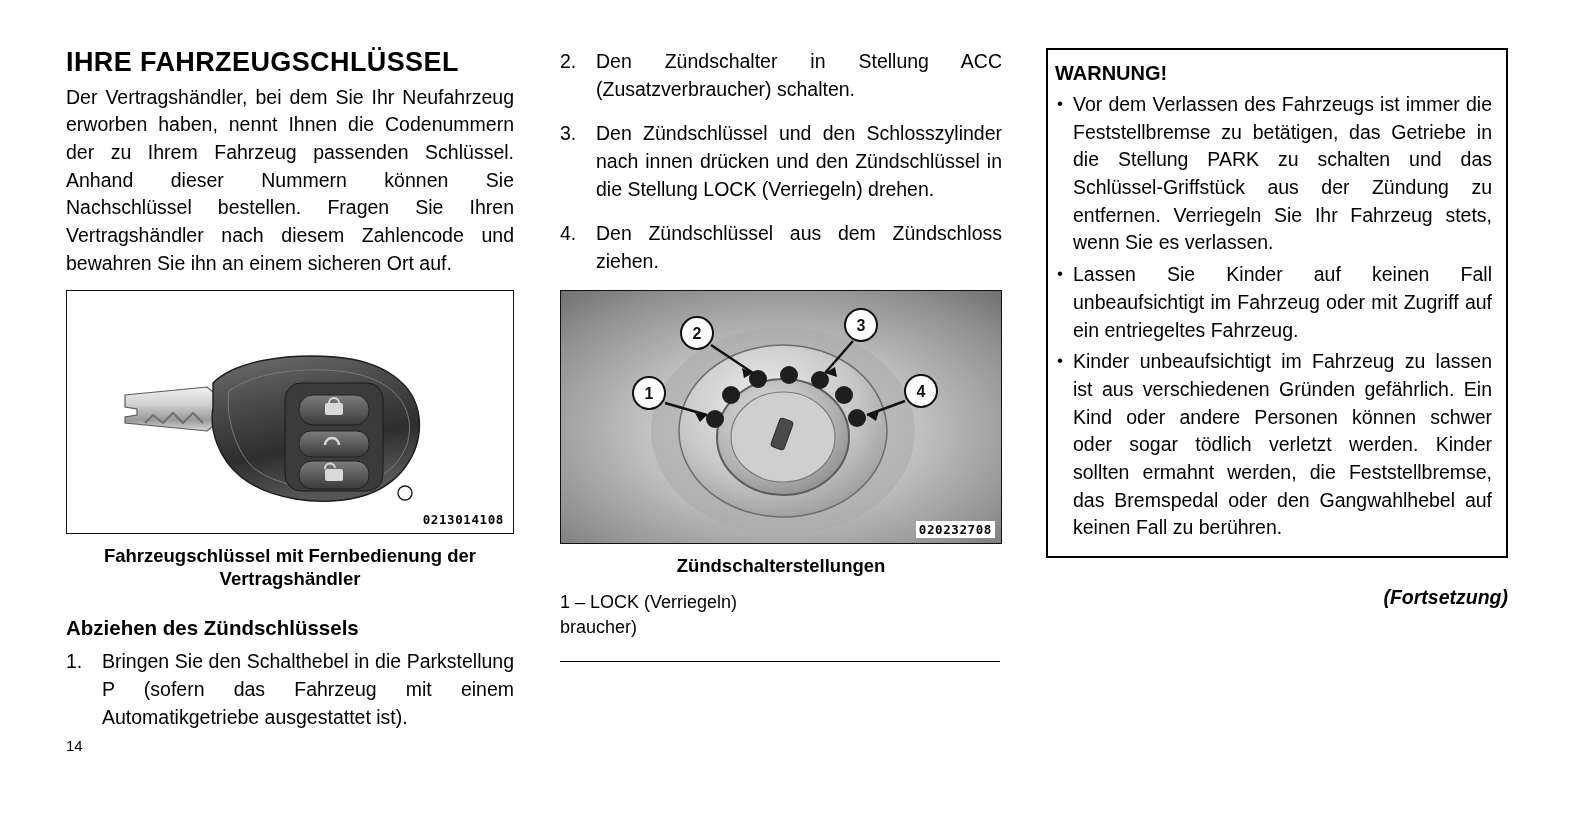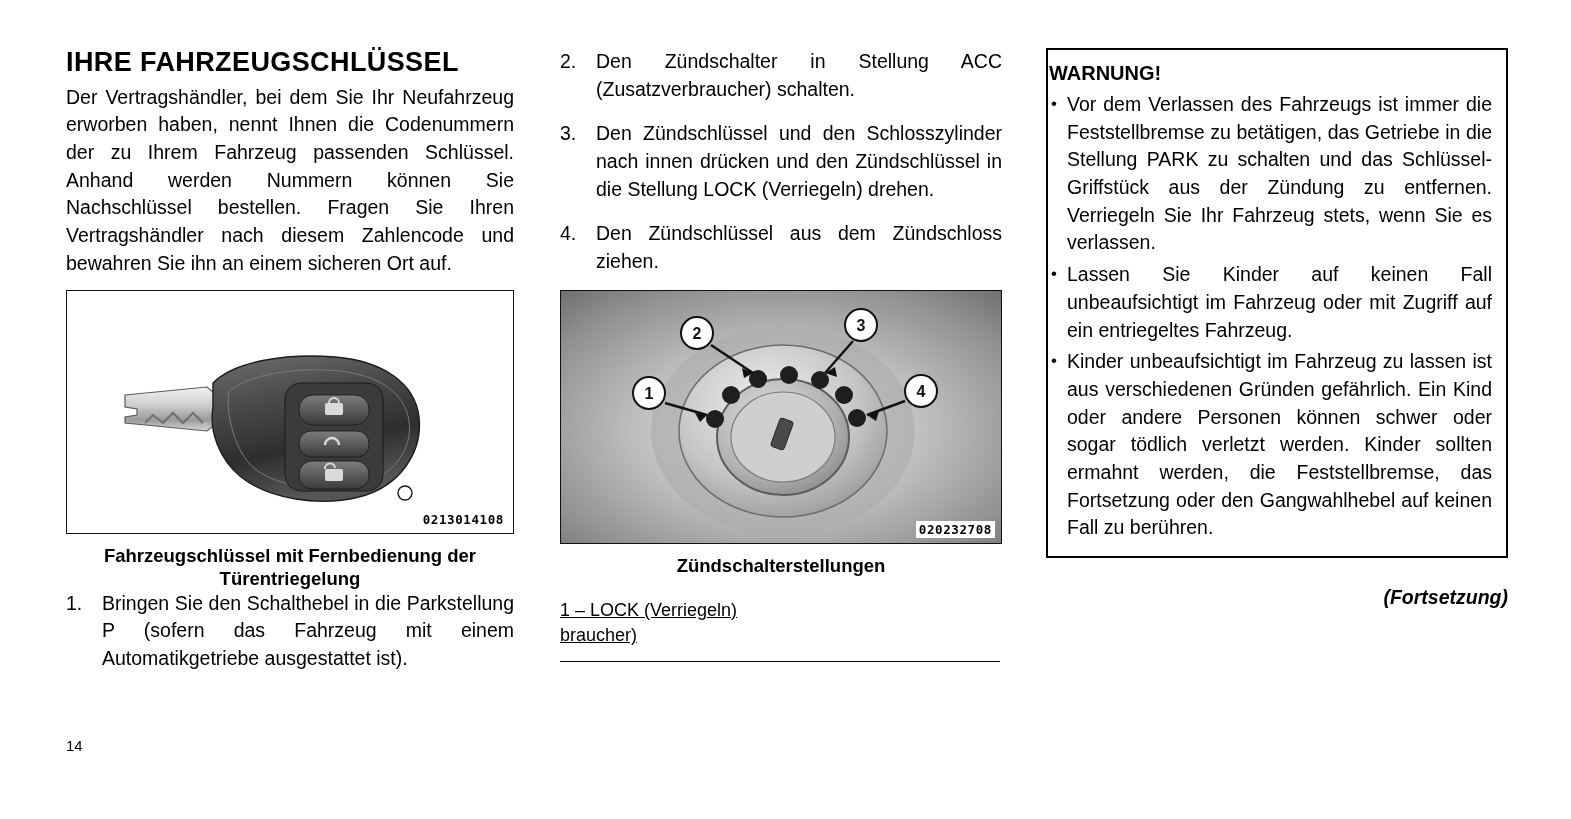--- a/index.html
+++ b/index.html
@@ -116,36 +116,35 @@
   
   .legend {
     margin-top: 14px;
     font-size: 18px;
     line-height: 1.3;
     position: relative;
     height: 62px;
   }
   .legend .lc {
     position: absolute;
-    top: 8px;
-    text-decoration: underline;
+    top: 0;
   }
   .legend .lc1 { left: 0; width: 230px; }
   .legend .lc2 { left: 230px; width: 212px; }
   .legend .lrow { margin-bottom: 2px; }
   .legend-rule {
     margin-top: 8px;
     border-top: 1px solid #000;
     width: 440px;
   }
 
   
   .warnbox {
     border: 2px solid #000;
-    padding: 12px 14px 14px 1px;
+    padding: 12px 14px 14px 7px;
     box-sizing: border-box;
     width: 462px;
   }
   .warn-title {
     font-size: 20px;
     font-weight: bold;
     margin-bottom: 6px;
   }
   ul.warn-list {
     list-style: none;
@@ -189,21 +188,21 @@
 </style>
 </head>
 <body>
 
 <div class="page">
 
   <div class="col col-left">
 
     <h1 class="title">IHRE FAHRZEUGSCHLÜSSEL</h1>
 
-    <p class="body">Der Vertragshändler, bei dem Sie Ihr Neufahrzeug erworben haben, nennt Ihnen die Codenummern der zu Ihrem Fahrzeug passenden Schlüssel. Anhand werden Nummern können Sie Nachschlüssel bestellen. Fragen Sie Ihren Vertragshändler nach diesem Zahlencode und bewahren Sie ihn an einem sicheren Ort auf.</p>
+    <p class="body">Der Vertragshändler, bei dem Sie Ihr Neufahrzeug erworben haben, nennt Ihnen die Codenummern der zu Ihrem Fahrzeug passenden Schlüssel. Anhand dieser Nummern können Sie Nachschlüssel bestellen. Fragen Sie Ihren Vertragshändler nach diesem Zahlencode und bewahren Sie ihn an einem sicheren Ort auf.</p>
 
     <div class="figure fig-key">
       <svg width="446" height="242" viewBox="0 0 446 242">
         <defs>
           <linearGradient id="fobGrad" x1="0" y1="0" x2="0.3" y2="1">
             <stop offset="0%" stop-color="#6f6f6f"></stop>
             <stop offset="35%" stop-color="#4a4a4a"></stop>
             <stop offset="70%" stop-color="#2e2e2e"></stop>
             <stop offset="100%" stop-color="#555555"></stop>
           </linearGradient>
@@ -242,22 +241,23 @@
         <path d="M258 154 a7 7 0 1 1 14 0" fill="none" stroke="#d9d9d9" stroke-width="2.4"></path>
 
         <rect x="232" y="170" width="70" height="28" rx="13" fill="url(#btnGrad)" stroke="#202020"></rect>
         <rect x="258" y="178" width="18" height="12" rx="2" fill="#d9d9d9"></rect>
         <path d="M258 178 a5 5 0 0 1 10 -1" fill="none" stroke="#d9d9d9" stroke-width="2"></path>
 
         <circle cx="338" cy="202" r="7" fill="#ffffff" stroke="#1a1a1a" stroke-width="1.4"></circle>
       </svg>
       <div class="fig-id">0213014108</div>
     </div>
-    <div class="fig-caption">Fahrzeugschlüssel mit Fernbedienung der Türentriegelung</div>
-
+    <div class="fig-caption">Fahrzeugschlüssel mit Fernbedienung der Vertragshändler</div>
+
+    <h2 class="subhead">Abziehen des Zündschlüssels</h2>
 
     <ol class="steps">
       <li>
         <span class="num">1.</span>
         <span>Bringen Sie den Schalthebel in die Parkstellung P (sofern das Fahrzeug mit einem Automatikgetriebe ausgestattet ist).</span>
       </li>
     </ol>
   </div>
 
   <div class="col col-mid">
@@ -355,21 +355,21 @@
         <li>
           <span class="bullet">•</span>
           <span>Vor dem Verlassen des Fahrzeugs ist immer die Feststellbremse zu betätigen, das Getriebe in die Stellung PARK zu schalten und das Schlüssel-Griffstück aus der Zündung zu entfernen. Verriegeln Sie Ihr Fahrzeug stets, wenn Sie es verlassen.</span>
         </li>
         <li>
           <span class="bullet">•</span>
           <span>Lassen Sie Kinder auf keinen Fall unbeaufsichtigt im Fahrzeug oder mit Zugriff auf ein entriegeltes Fahrzeug.</span>
         </li>
         <li>
           <span class="bullet">•</span>
-          <span>Kinder unbeaufsichtigt im Fahrzeug zu lassen ist aus verschiedenen Gründen gefährlich. Ein Kind oder andere Personen können schwer oder sogar tödlich verletzt werden. Kinder sollten ermahnt werden, die Feststellbremse, das Fortsetzung oder den Gangwahlhebel auf keinen Fall zu berühren.</span>
+          <span>Kinder unbeaufsichtigt im Fahrzeug zu lassen ist aus verschiedenen Gründen gefährlich. Ein Kind oder andere Personen können schwer oder sogar tödlich verletzt werden. Kinder sollten ermahnt werden, die Feststellbremse, das Bremspedal oder den Gangwahlhebel auf keinen Fall zu berühren.</span>
         </li>
       </ul>
     </div>
     <div class="continued">(Fortsetzung)</div>
   </div>
 
   <div class="pagenum">14</div>
 </div>
 
 </body></html>

